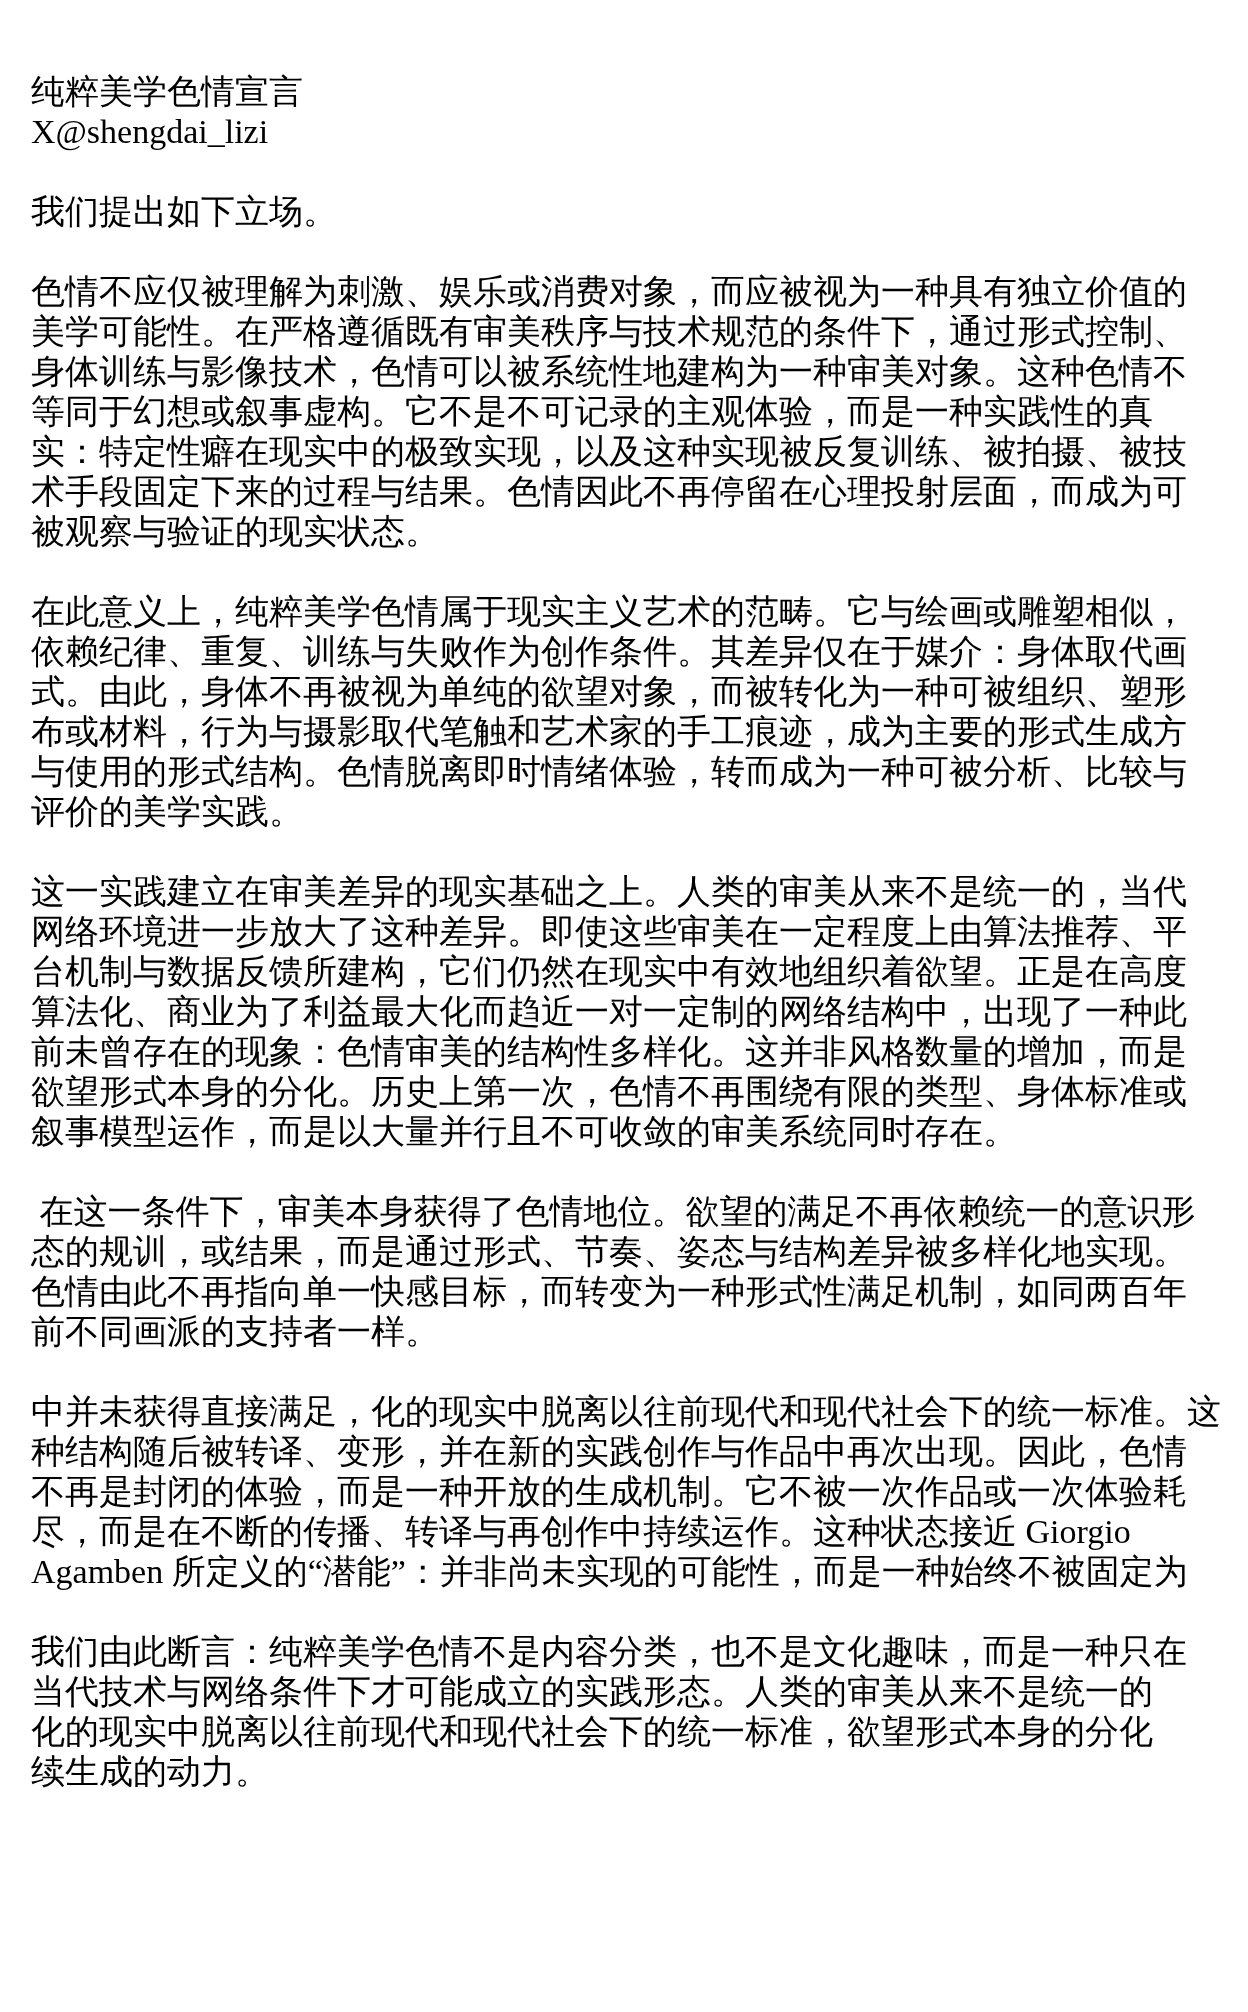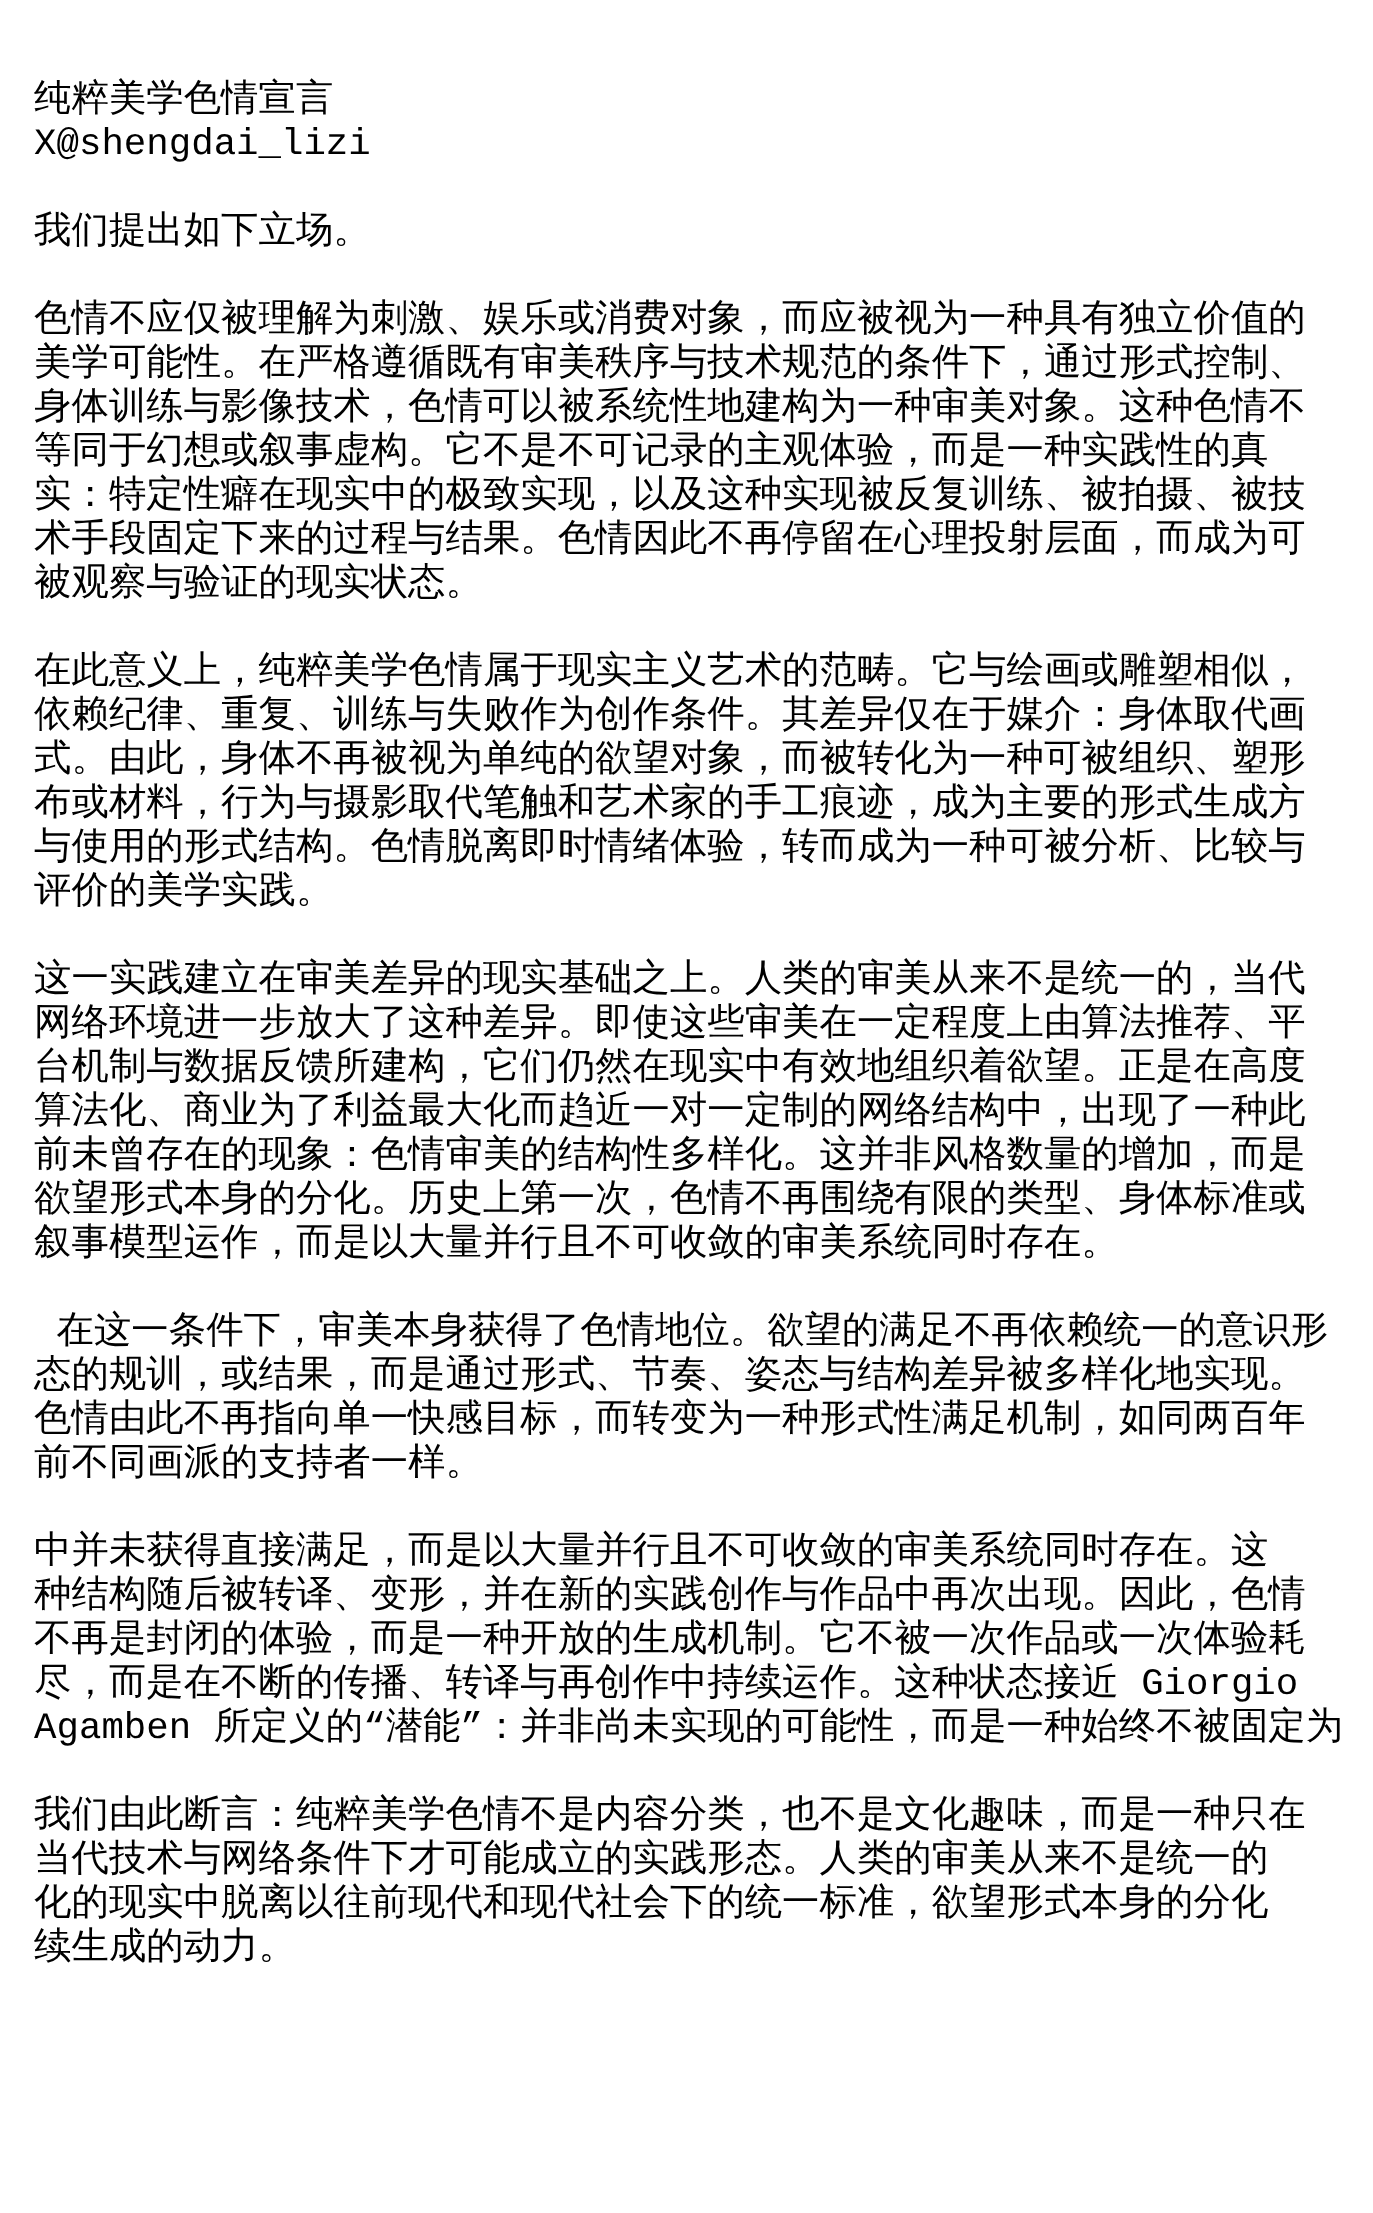--- a/index.html
+++ b/index.html
@@ -10,21 +10,21 @@
     width: 1248px;
     height: 2012px;
     background: #ffffff;
     overflow: hidden;
   }
   .page {
     box-sizing: border-box;
     width: 1248px;
     height: 1504px;
     padding: 72px 28px 0 31px;
-    font-family: Liberation Mono, monospace;
+    font-family: Liberation Serif, serif;
     font-size: 34px;
     line-height: 40px;
     font-weight: 400;
     color: #000000;
     letter-spacing: 0;
   }
   .block {
     margin: 0 0 40px 0;
   }
   .line {
@@ -70,21 +70,21 @@
         <div class="line">欲望形式本身的分化。历史上第一次，色情不再围绕有限的类型、身体标准或</div>
         <div class="line">叙事模型运作，而是以大量并行且不可收敛的审美系统同时存在。</div>
       </div>
       <div class="block">
         <div class="line"> 在这一条件下，审美本身获得了色情地位。欲望的满足不再依赖统一的意识形</div>
         <div class="line">态的规训，或结果，而是通过形式、节奏、姿态与结构差异被多样化地实现。</div>
         <div class="line">色情由此不再指向单一快感目标，而转变为一种形式性满足机制，如同两百年</div>
         <div class="line">前不同画派的支持者一样。</div>
       </div>
       <div class="block">
-        <div class="line">中并未获得直接满足，而是以大量并行且不可收敛的审美系统同时存在。这</div>
+        <div class="line">中并未获得直接满足，化的现实中脱离以往前现代和现代社会下的统一标准。这</div>
         <div class="line">种结构随后被转译、变形，并在新的实践创作与作品中再次出现。因此，色情</div>
         <div class="line">不再是封闭的体验，而是一种开放的生成机制。它不被一次作品或一次体验耗</div>
         <div class="line">尽，而是在不断的传播、转译与再创作中持续运作。这种状态接近 Giorgio</div>
         <div class="line">Agamben 所定义的“潜能”：并非尚未实现的可能性，而是一种始终不被固定为</div>
       </div>
       <div class="block">
         <div class="line">我们由此断言：纯粹美学色情不是内容分类，也不是文化趣味，而是一种只在</div>
         <div class="line">当代技术与网络条件下才可能成立的实践形态。人类的审美从来不是统一的</div>
         <div class="line">化的现实中脱离以往前现代和现代社会下的统一标准，欲望形式本身的分化</div>
         <div class="line">续生成的动力。</div>

